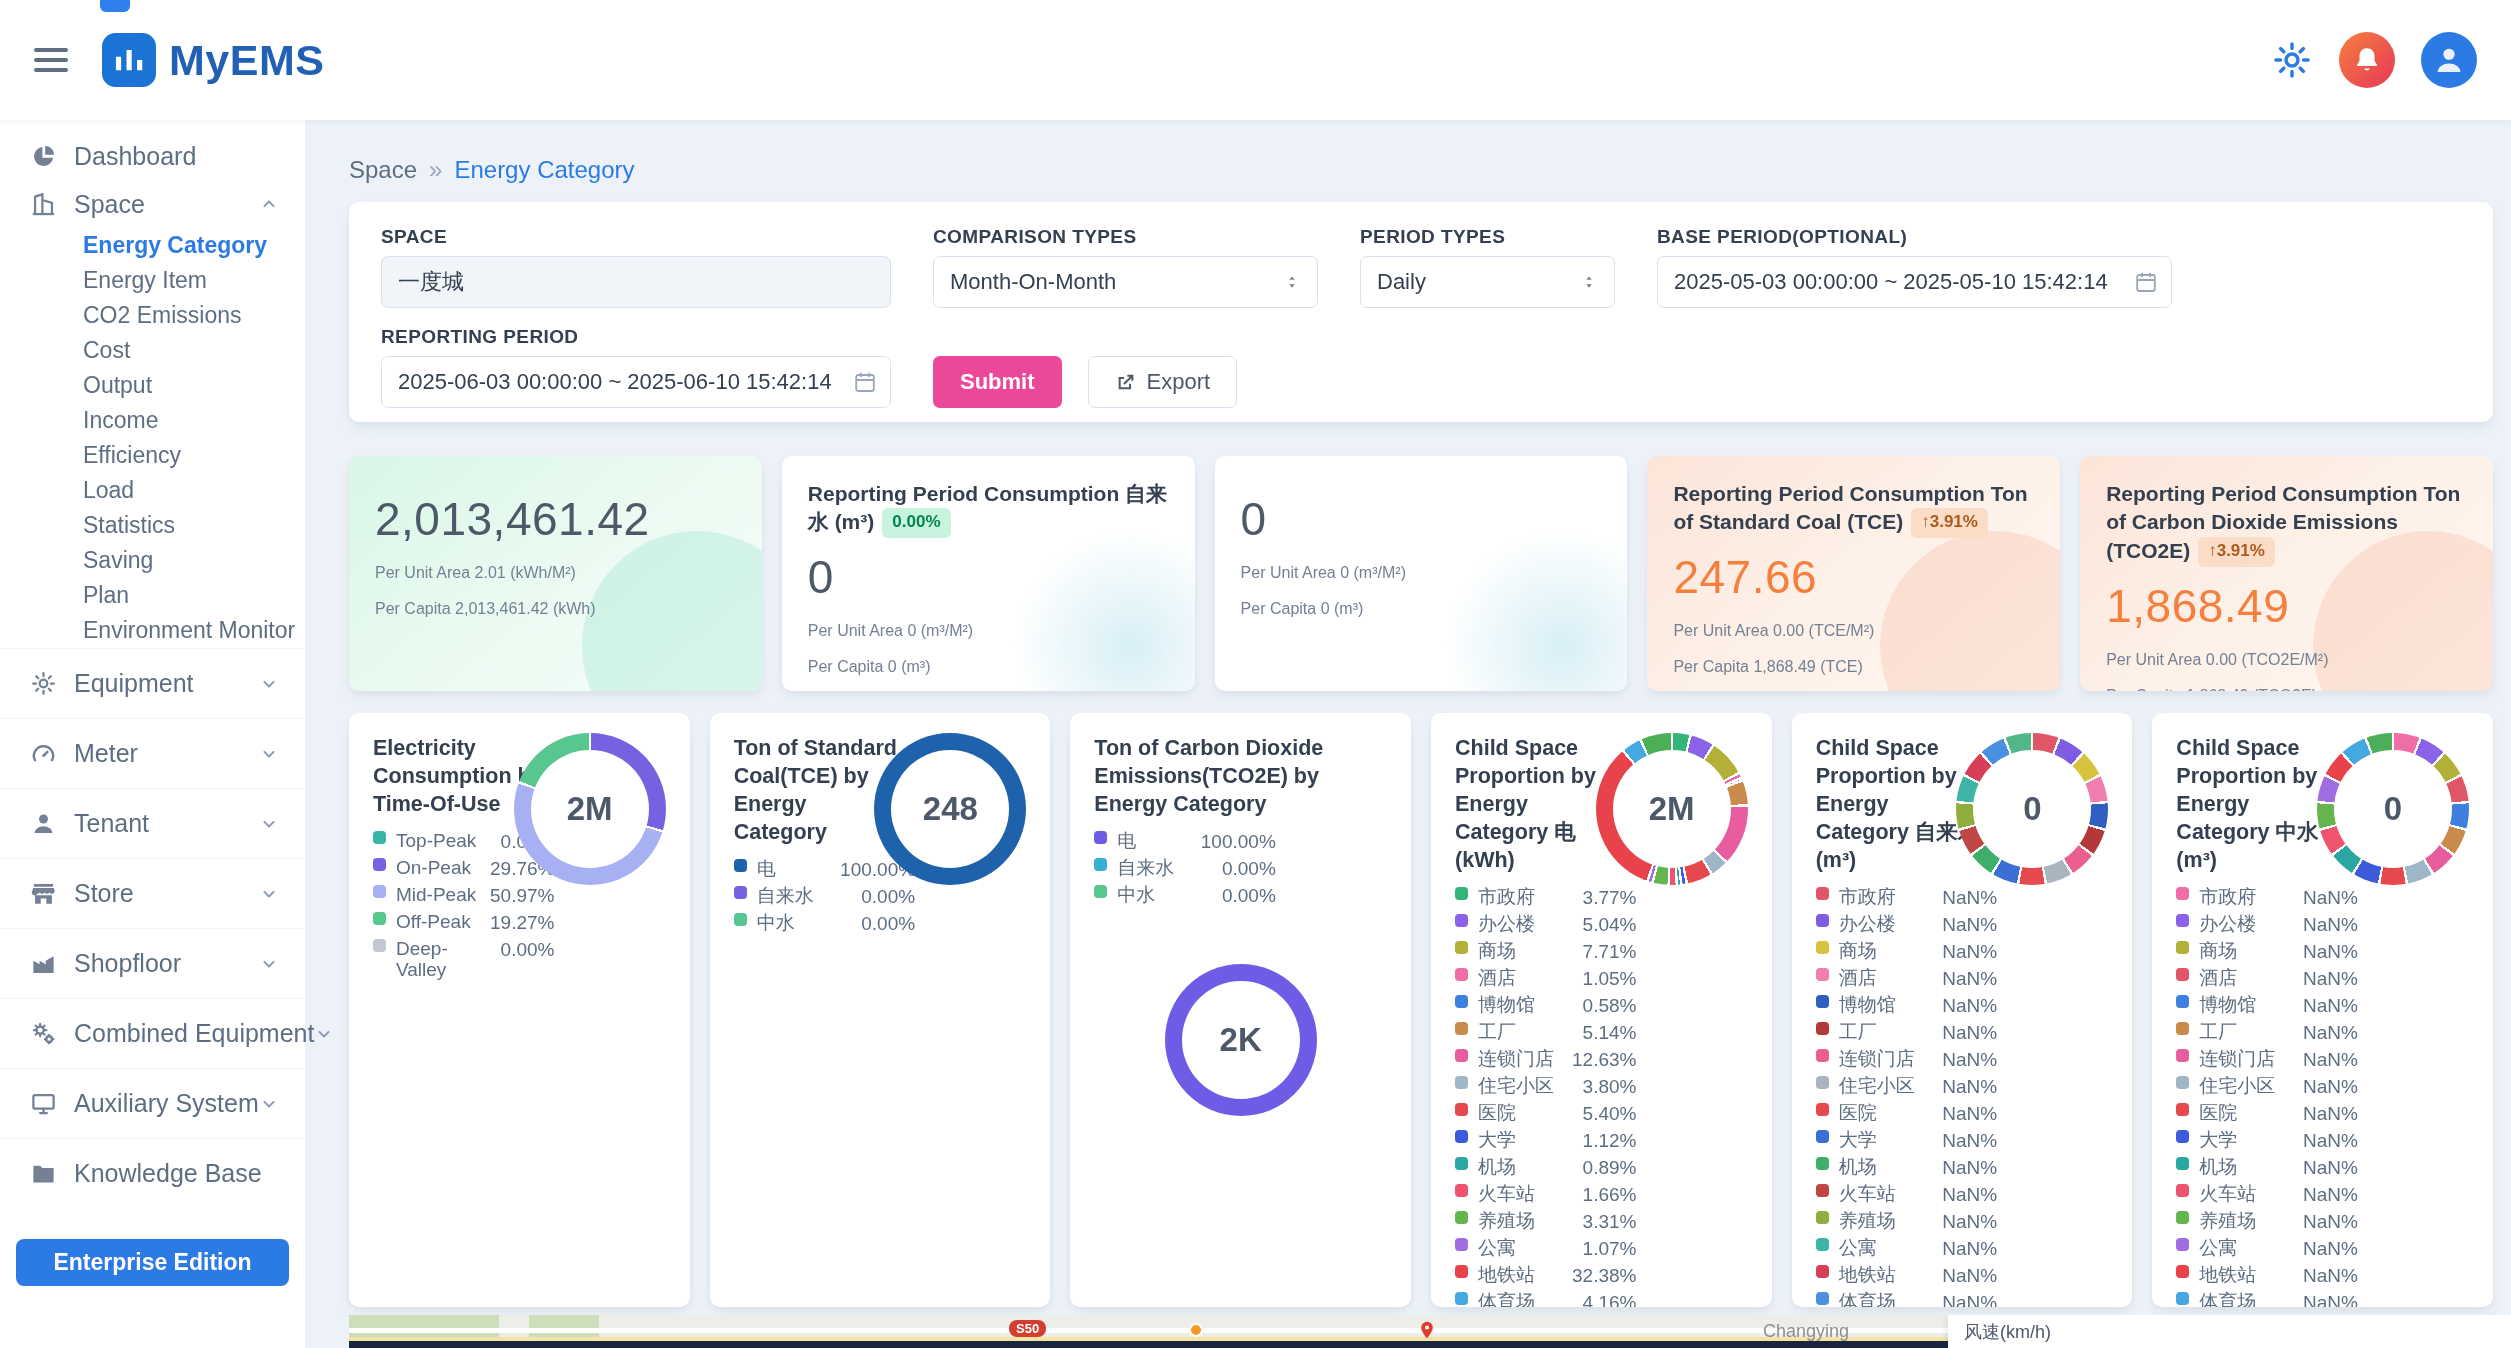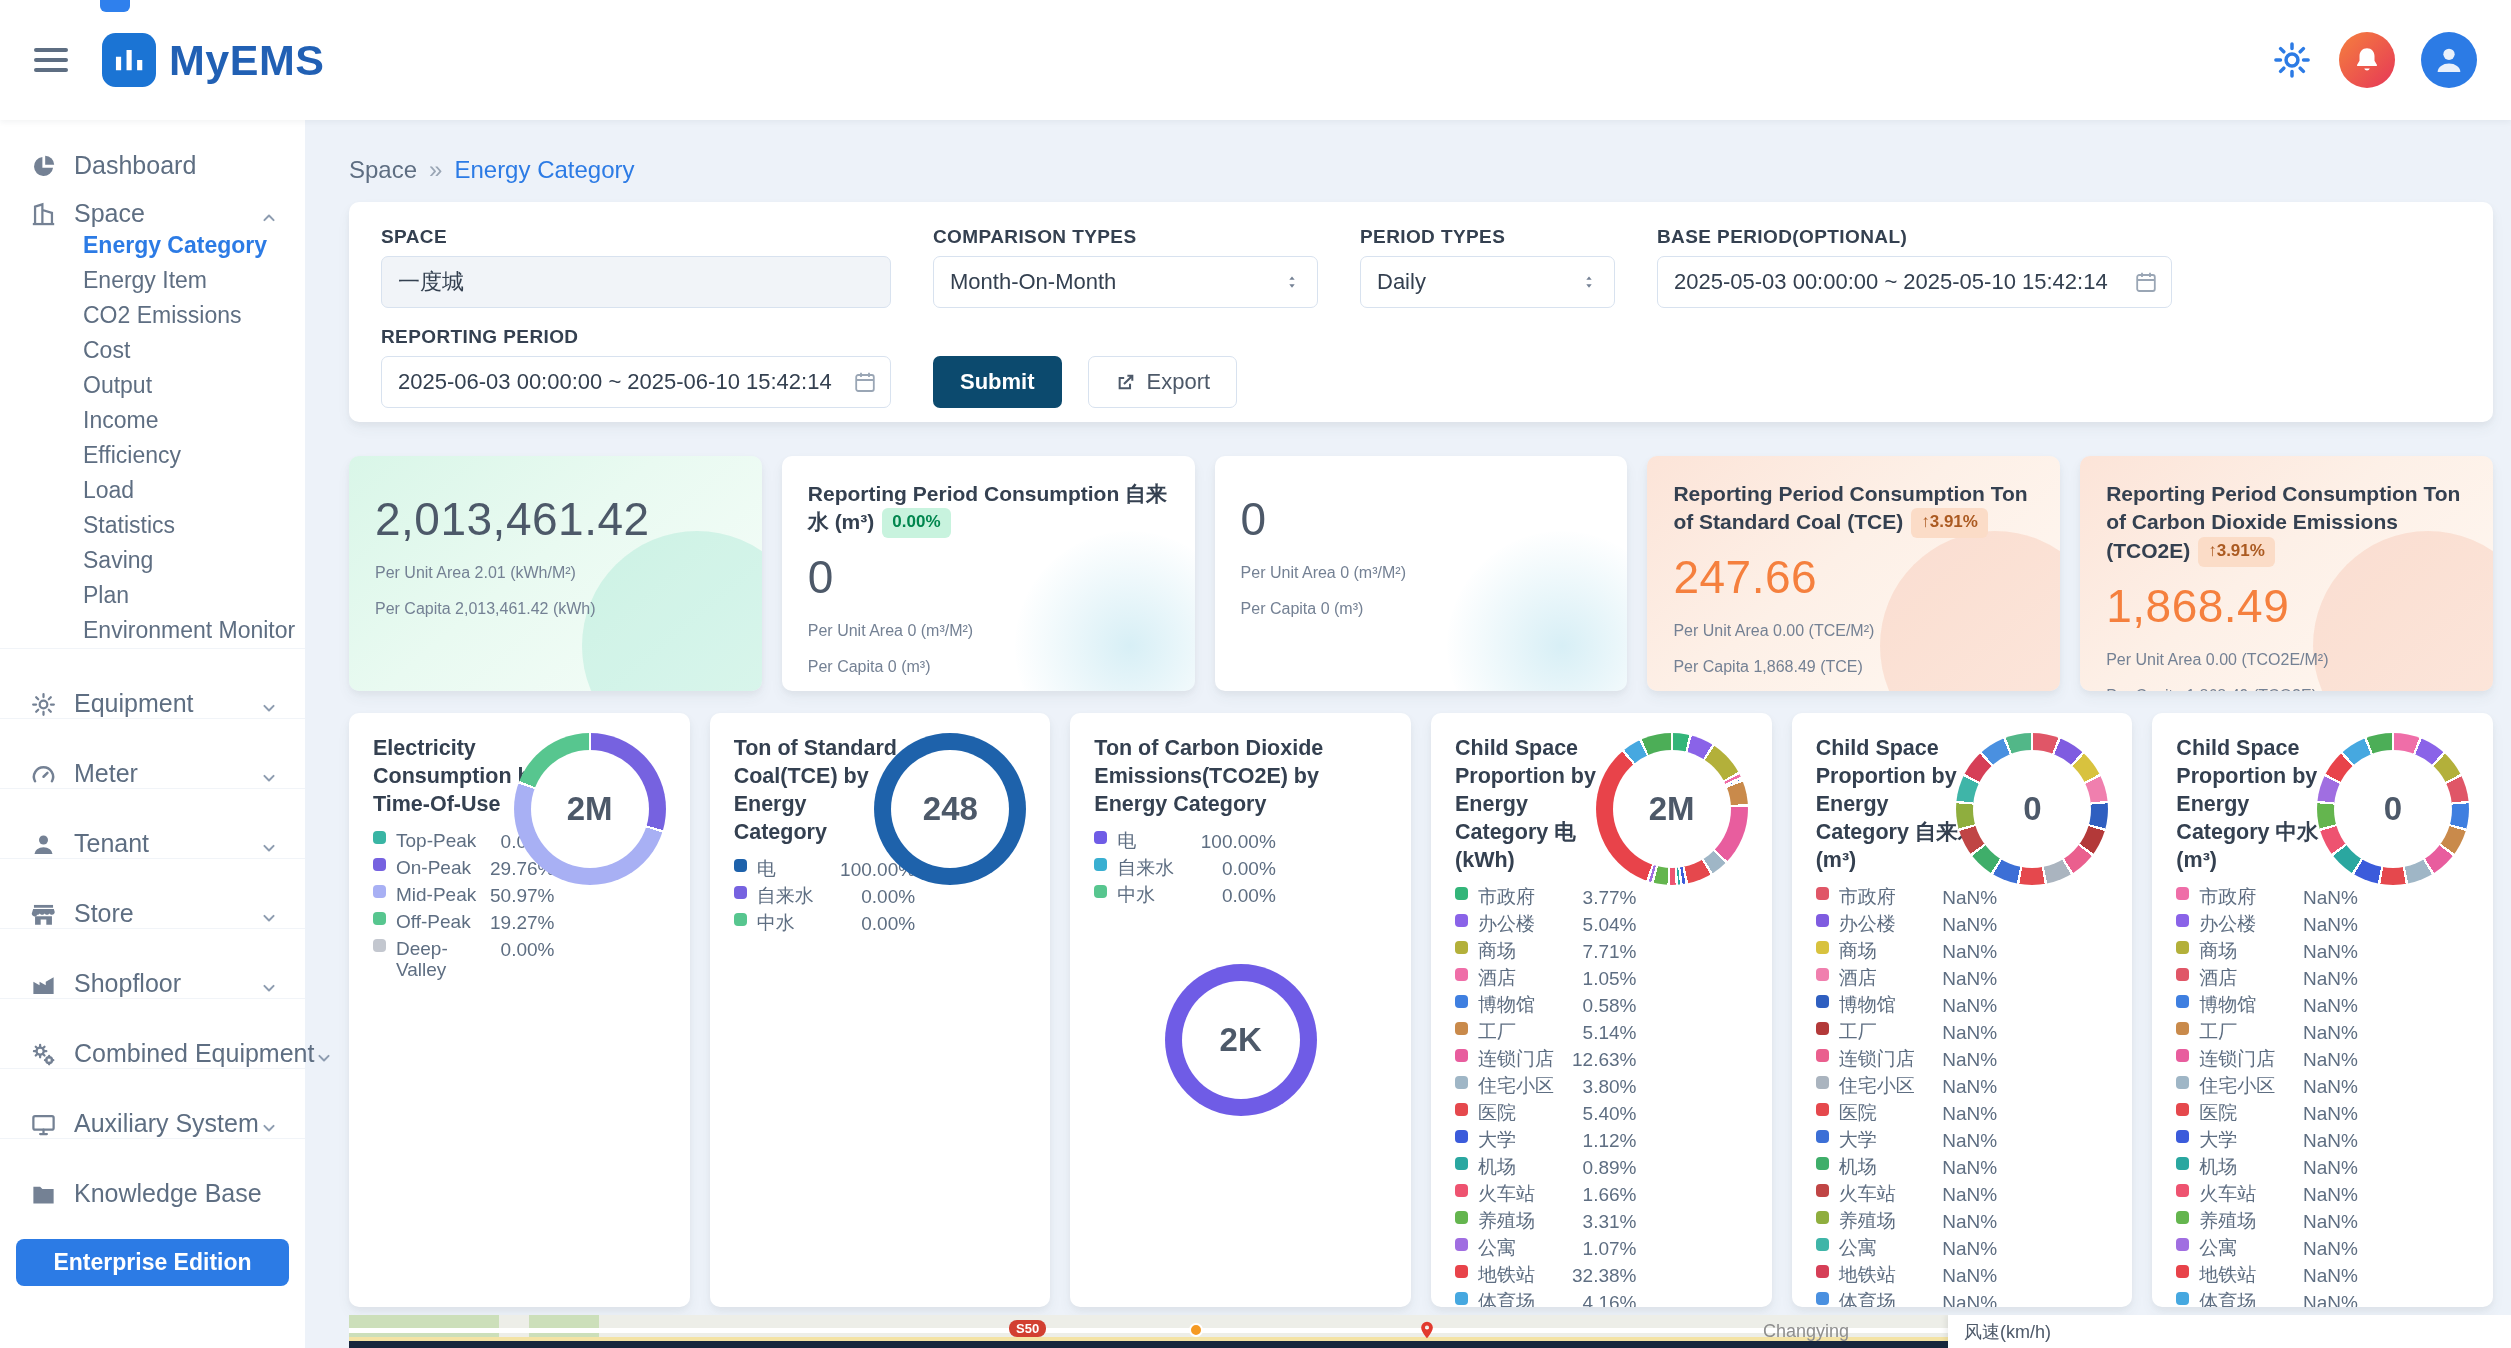--- a/index.html
+++ b/index.html
@@ -18,21 +18,21 @@
 .brand-name{font-size:43px;font-weight:700;color:#2160b4;letter-spacing:.5px}
 .nav-right{margin-left:auto;display:flex;align-items:center;gap:26px}
 .gear-btn{width:42px;height:42px;color:#2c7be5;cursor:pointer}
 .bell-btn{width:56px;height:56px;border-radius:50%;background:linear-gradient(135deg,#f5803e,#e63757);display:flex;align-items:center;justify-content:center;color:#fff;cursor:pointer}
 .bell-btn .icon{width:30px;height:30px}
 .avatar-btn{width:56px;height:56px;border-radius:50%;background:#2c7be5;display:flex;align-items:center;justify-content:center;color:#eaf1fb;cursor:pointer}
 .avatar-btn .icon{width:34px;height:34px}
 
 
 .sidebar{position:absolute;top:120px;left:0;bottom:0;width:305px;background:#fff;z-index:20;padding-top:12px}
-.nav-item{display:flex;align-items:flex-end;height:48px;padding:0 26px 0 30px;font-size:25px;color:#5e6e82;cursor:pointer}
+.nav-item{display:flex;align-items:center;height:48px;padding:0 26px 0 30px;font-size:25px;color:#5e6e82;cursor:pointer}
 .nav-item .item-icon{width:27px;height:27px;margin-right:17px;color:#748194;flex:none}
 .nav-item .label{flex:1;white-space:nowrap}
 .chev{width:20px;height:20px;color:#8d9cb0;flex:none}
 .nav-item.sep{border-top:1px solid #f1f4f8;height:70px}
 .nav-child{display:flex;align-items:center;height:35px;padding-left:83px;font-size:23px;color:#5e6e82;cursor:pointer;white-space:nowrap}
 .nav-child.active{color:#2c7be5;font-weight:700}
 .edition-btn{position:absolute;left:16px;right:16px;bottom:62px;height:47px;border-radius:8px;background:#2c7be5;color:#fff;font-size:23px;font-weight:700;display:flex;align-items:center;justify-content:center;cursor:pointer}
 
 
 .main{position:absolute;top:120px;left:305px;right:0;bottom:0;padding:36px 18px 0 44px;overflow:hidden}
@@ -50,21 +50,21 @@
 .flabel{font-size:19px;font-weight:700;color:#344050;letter-spacing:.4px;margin-bottom:8px}
 .fcontrol{height:52px;border:1px solid #d8e2ef;border-radius:7px;background:#fff;display:flex;align-items:center;padding:0 16px;font-size:22px;color:#344050}
 input.fcontrol{outline:none;width:100%;font-family:inherit}
 .space-input{background:#f1f4f8}
 .select{justify-content:space-between;cursor:pointer}
 .datewrap{position:relative}
 .datewrap input{padding-right:52px}
 .cal-icon{position:absolute;right:14px;top:14px;width:24px;height:24px;color:#9aa6b5}
 .btn-row{display:flex;align-items:flex-end;gap:26px}
 .btn{height:52px;border-radius:7px;font-size:22px;display:flex;align-items:center;justify-content:center;cursor:pointer;padding:0 26px;border:1px solid transparent}
-.btn-submit{background:#0c4a6e;color:#fff;font-weight:700}
+.btn-submit{background:#ec4899;color:#fff;font-weight:700}
 .btn-export{background:#fff;border-color:#d8e2ef;color:#4d5969;gap:10px}
 .btn-export .icon{width:22px;height:22px;color:#4d5969}
 
 
 .summary-row{display:flex;gap:20px;height:235px;margin-bottom:22px}
 .sum-card{flex:1;position:relative;overflow:hidden;padding:24px 26px}
 .sum-card::after{content:"";position:absolute;right:-50px;bottom:-70px;width:230px;height:230px;border-radius:50%}
 .tint-green{background:linear-gradient(140deg,#d9f6e8 0%,#e9faf1 45%,#f6fdf9 100%)}
 .tint-green::after{background:rgba(0,190,140,.12)}
 .tint-plain::after{background:radial-gradient(circle,rgba(57,175,209,.20),rgba(57,175,209,0) 72%)}

